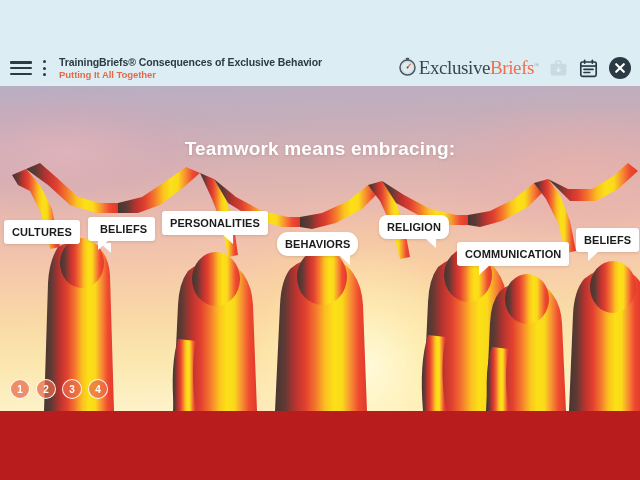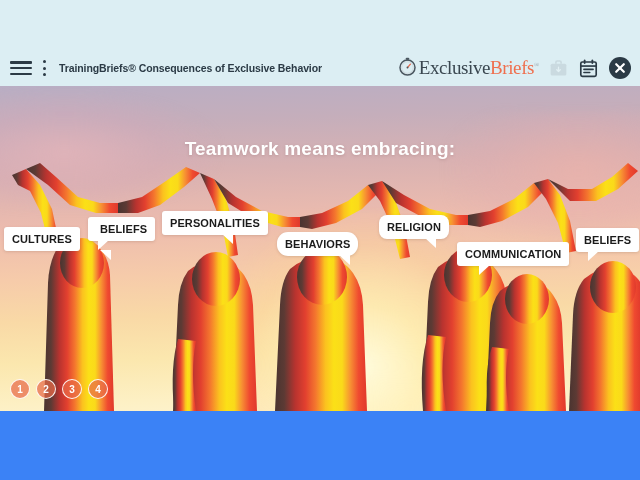--- a/index.html
+++ b/index.html
@@ -9,21 +9,21 @@
     height: 480px;
     overflow: hidden;
     background: #dceef3;
     font-family: "Liberation Sans", sans-serif;
   }
 
   #app {
     position: relative;
     width: 640px;
     height: 480px;
-    background: #3b82f6;
+    background: #b91c1c;
   }
 
   
   #header {
     position: absolute;
     left: 0; top: 0;
     width: 640px;
     height: 86px;
     background: #dceef3;
   }
@@ -265,20 +265,21 @@
       </div>
 
       <div class="kebab">
         <i></i>
         <i></i>
         <i></i>
       </div>
 
       <div id="title-block">
         <div id="course-title">TrainingBriefs® Consequences of Exclusive Behavior</div>
+        <div id="course-subtitle">Putting It All Together</div>
       </div>
     </div>
 
     <div id="header-right">
 
       <div id="brand-logo">
         <span class="stopwatch">
           <svg width="21" height="21" viewBox="0 0 24 24">
             <circle cx="12" cy="13.2" r="8.6" fill="none" stroke="#4b5760" stroke-width="1.7"></circle>
             <circle cx="12" cy="13.2" r="6.6" fill="none" stroke="#c9ced2" stroke-width="0.8"></circle>
@@ -379,21 +380,21 @@
           <ellipse cx="527" cy="148" rx="22" ry="25"></ellipse>
           <path d="M492 196 q-8 22 -4 64 l21 0 q-6 -36 0 -62 Z"></path>
 
           <path d="M584 128 q13 -11 29 -11 q18 0 28 15 l0 128 l-72 0 l4 -96 q1 -24 11 -36 Z"></path>
           <ellipse cx="613" cy="136" rx="23" ry="26"></ellipse>
         </g>
       </svg>
     </div>
 
     <div id="bubbles">
-        <div class="bubble" style="left: 4px; top: 141px;"><span>CULTURES</span><span class="tail right" style="left: 96px;"></span></div>
+        <div class="bubble" style="left: 4px; top: 134px;"><span>CULTURES</span><span class="tail right" style="left: 96px;"></span></div>
         <div class="bubble" style="left: 88px; top: 131px; padding-left: 12px;"><span>BELIEFS</span><span class="tail left" style="left: 10px;"></span></div>
         <div class="bubble" style="left: 162px; top: 125px;"><span>PERSONALITIES</span><span class="tail right" style="left: 60px;"></span></div>
         <div class="bubble" style="left: 277px; top: 146px; border-radius: 11px;"><span>BEHAVIORS</span><span class="tail right" style="left: 62px;"></span></div>
         <div class="bubble" style="left: 379px; top: 129px; border-radius: 8px;"><span>RELIGION</span><span class="tail right" style="left: 46px;"></span></div>
         <div class="bubble" style="left: 457px; top: 156px;"><span>COMMUNICATION</span><span class="tail left" style="left: 22px;"></span></div>
         <div class="bubble" style="left: 576px; top: 142px;"><span>BELIEFS</span><span class="tail left" style="left: 12px;"></span></div>
       </div>
 
     <div id="pager">
         <div class="page-dot">

